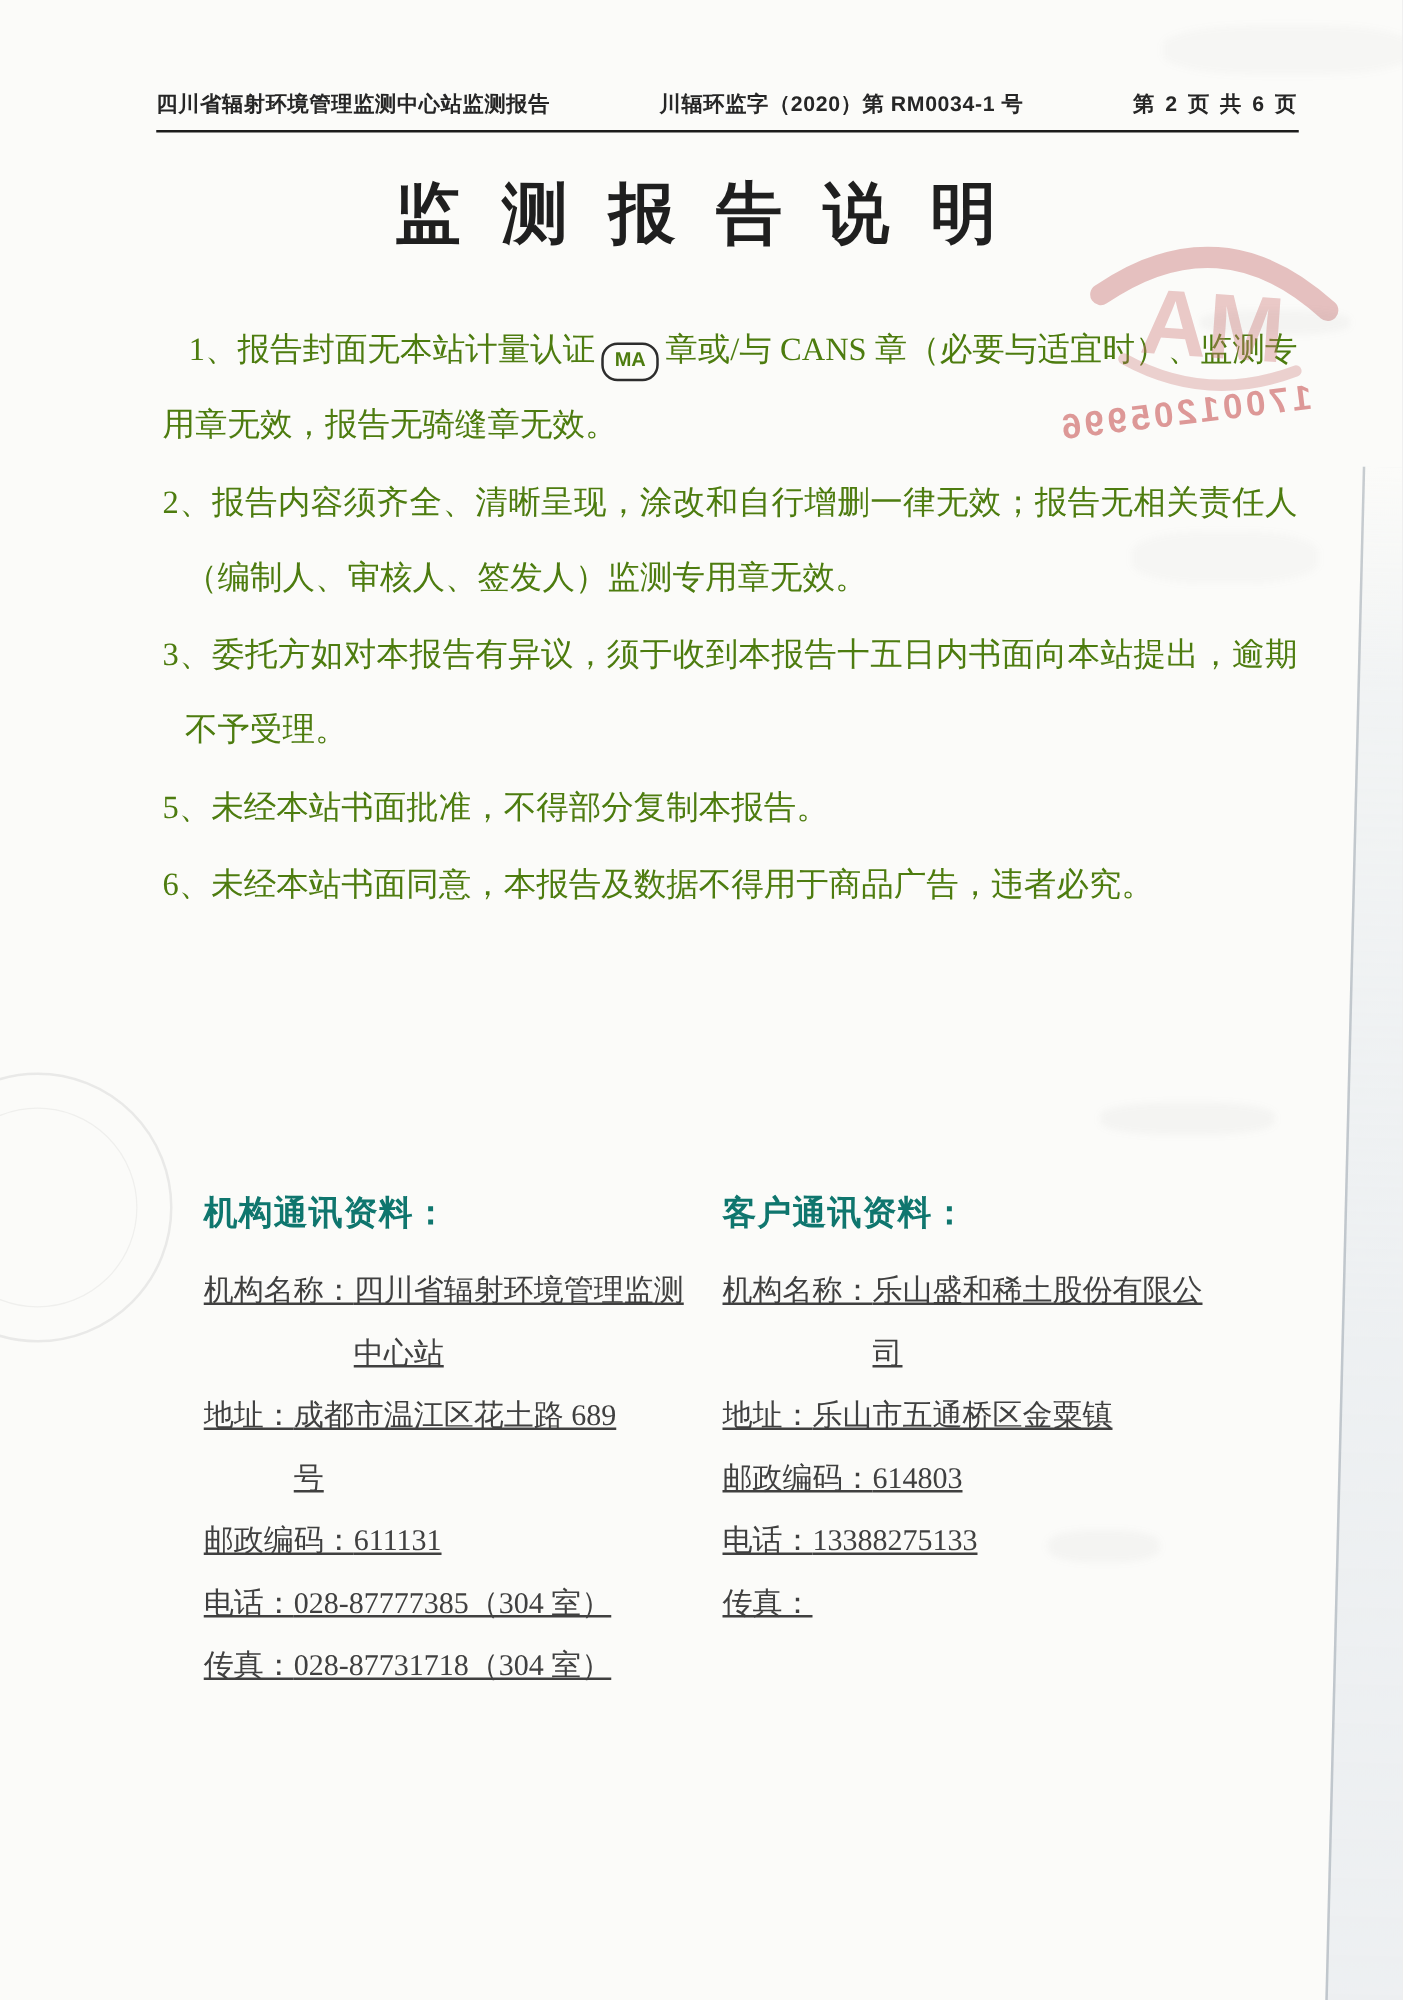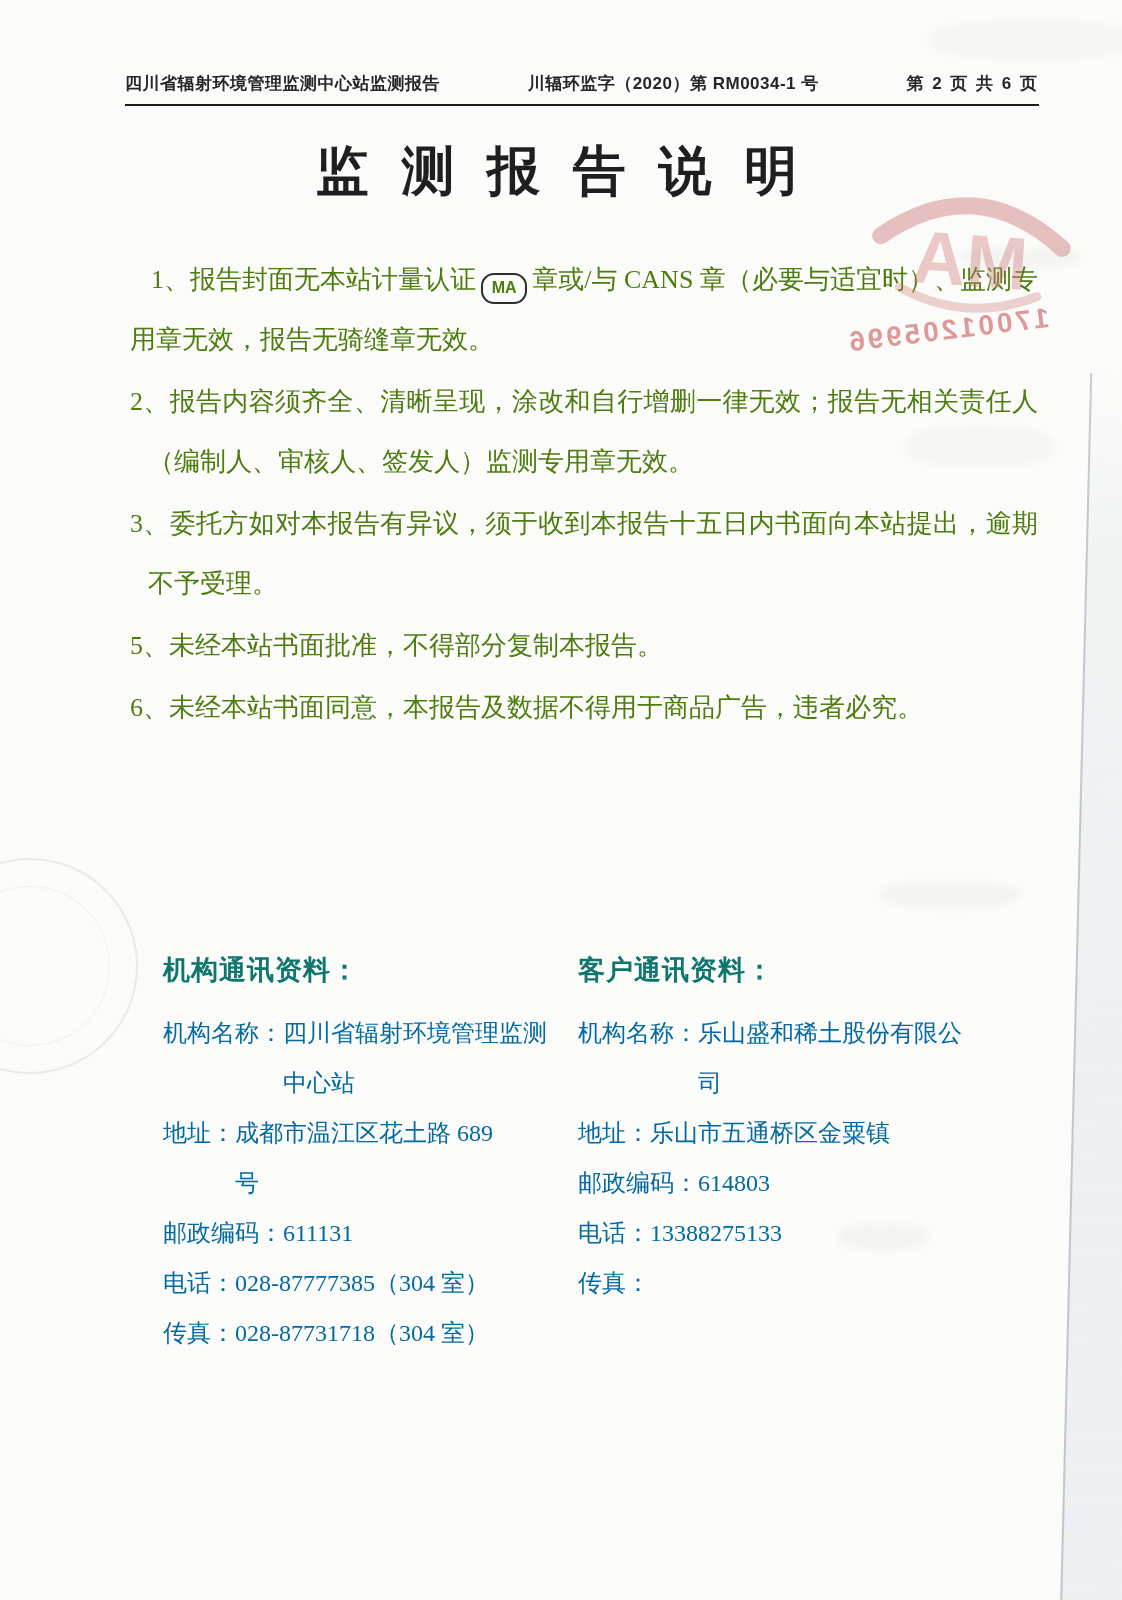--- a/index.html
+++ b/index.html
@@ -53,21 +53,21 @@
   }
   
   .contact-col{position:absolute;top:952px;}
   .col-left{left:163px;width:405px;}
   .col-right{left:578px;width:465px;}
   .contact-heading{
     font-family:"Liberation Sans","DejaVu Sans",sans-serif;
     font-weight:bold;font-size:27px;color:#0f766e;
     margin-bottom:20px;letter-spacing:1px;
   }
-  .contact-rows{font-size:24px;line-height:50px;color:#0369a1;}
+  .contact-rows{font-size:24px;line-height:50px;color:#404040;text-decoration:underline;}
   .c-row{display:flex;align-items:flex-start;}
   .c-label{white-space:nowrap;}
   .c-value{display:inline-block;max-width:278px;}
   
   .stamp-ma{
     position:absolute;left:868px;top:182px;width:206px;height:132px;
     transform:scaleX(-1) rotate(-4deg);
     opacity:0.55;pointer-events:none;
   }
   .stamp-serial{

